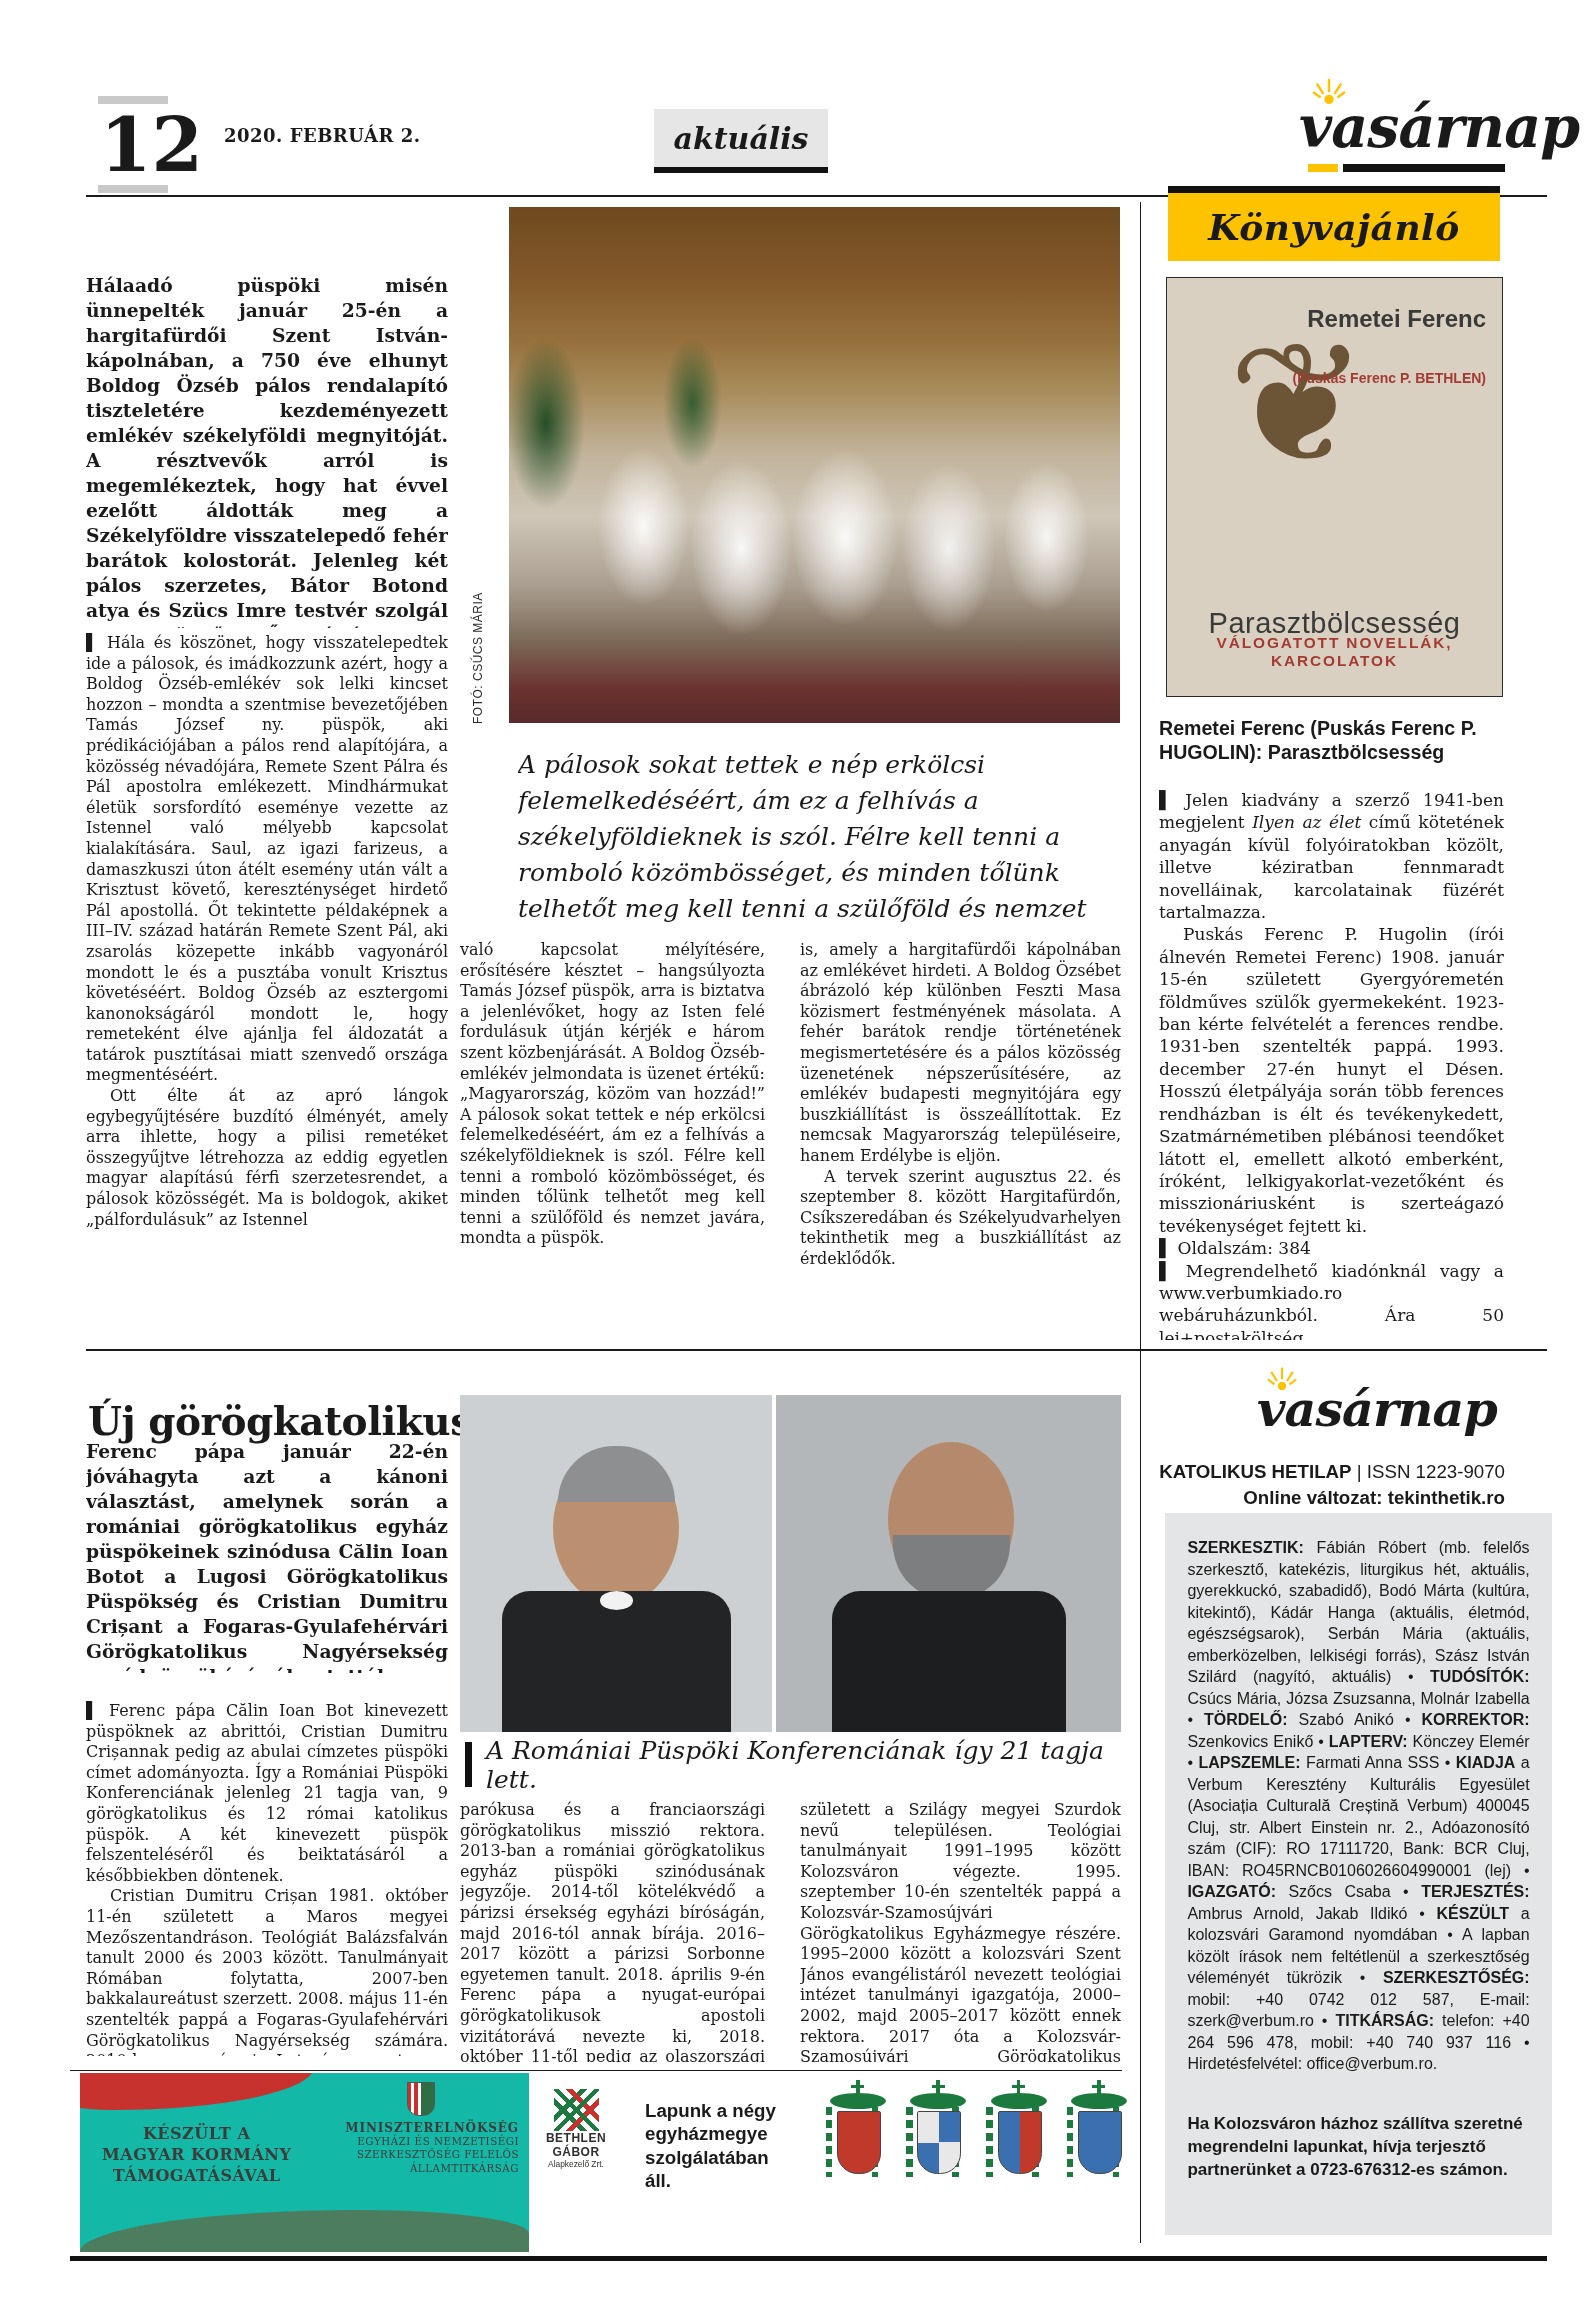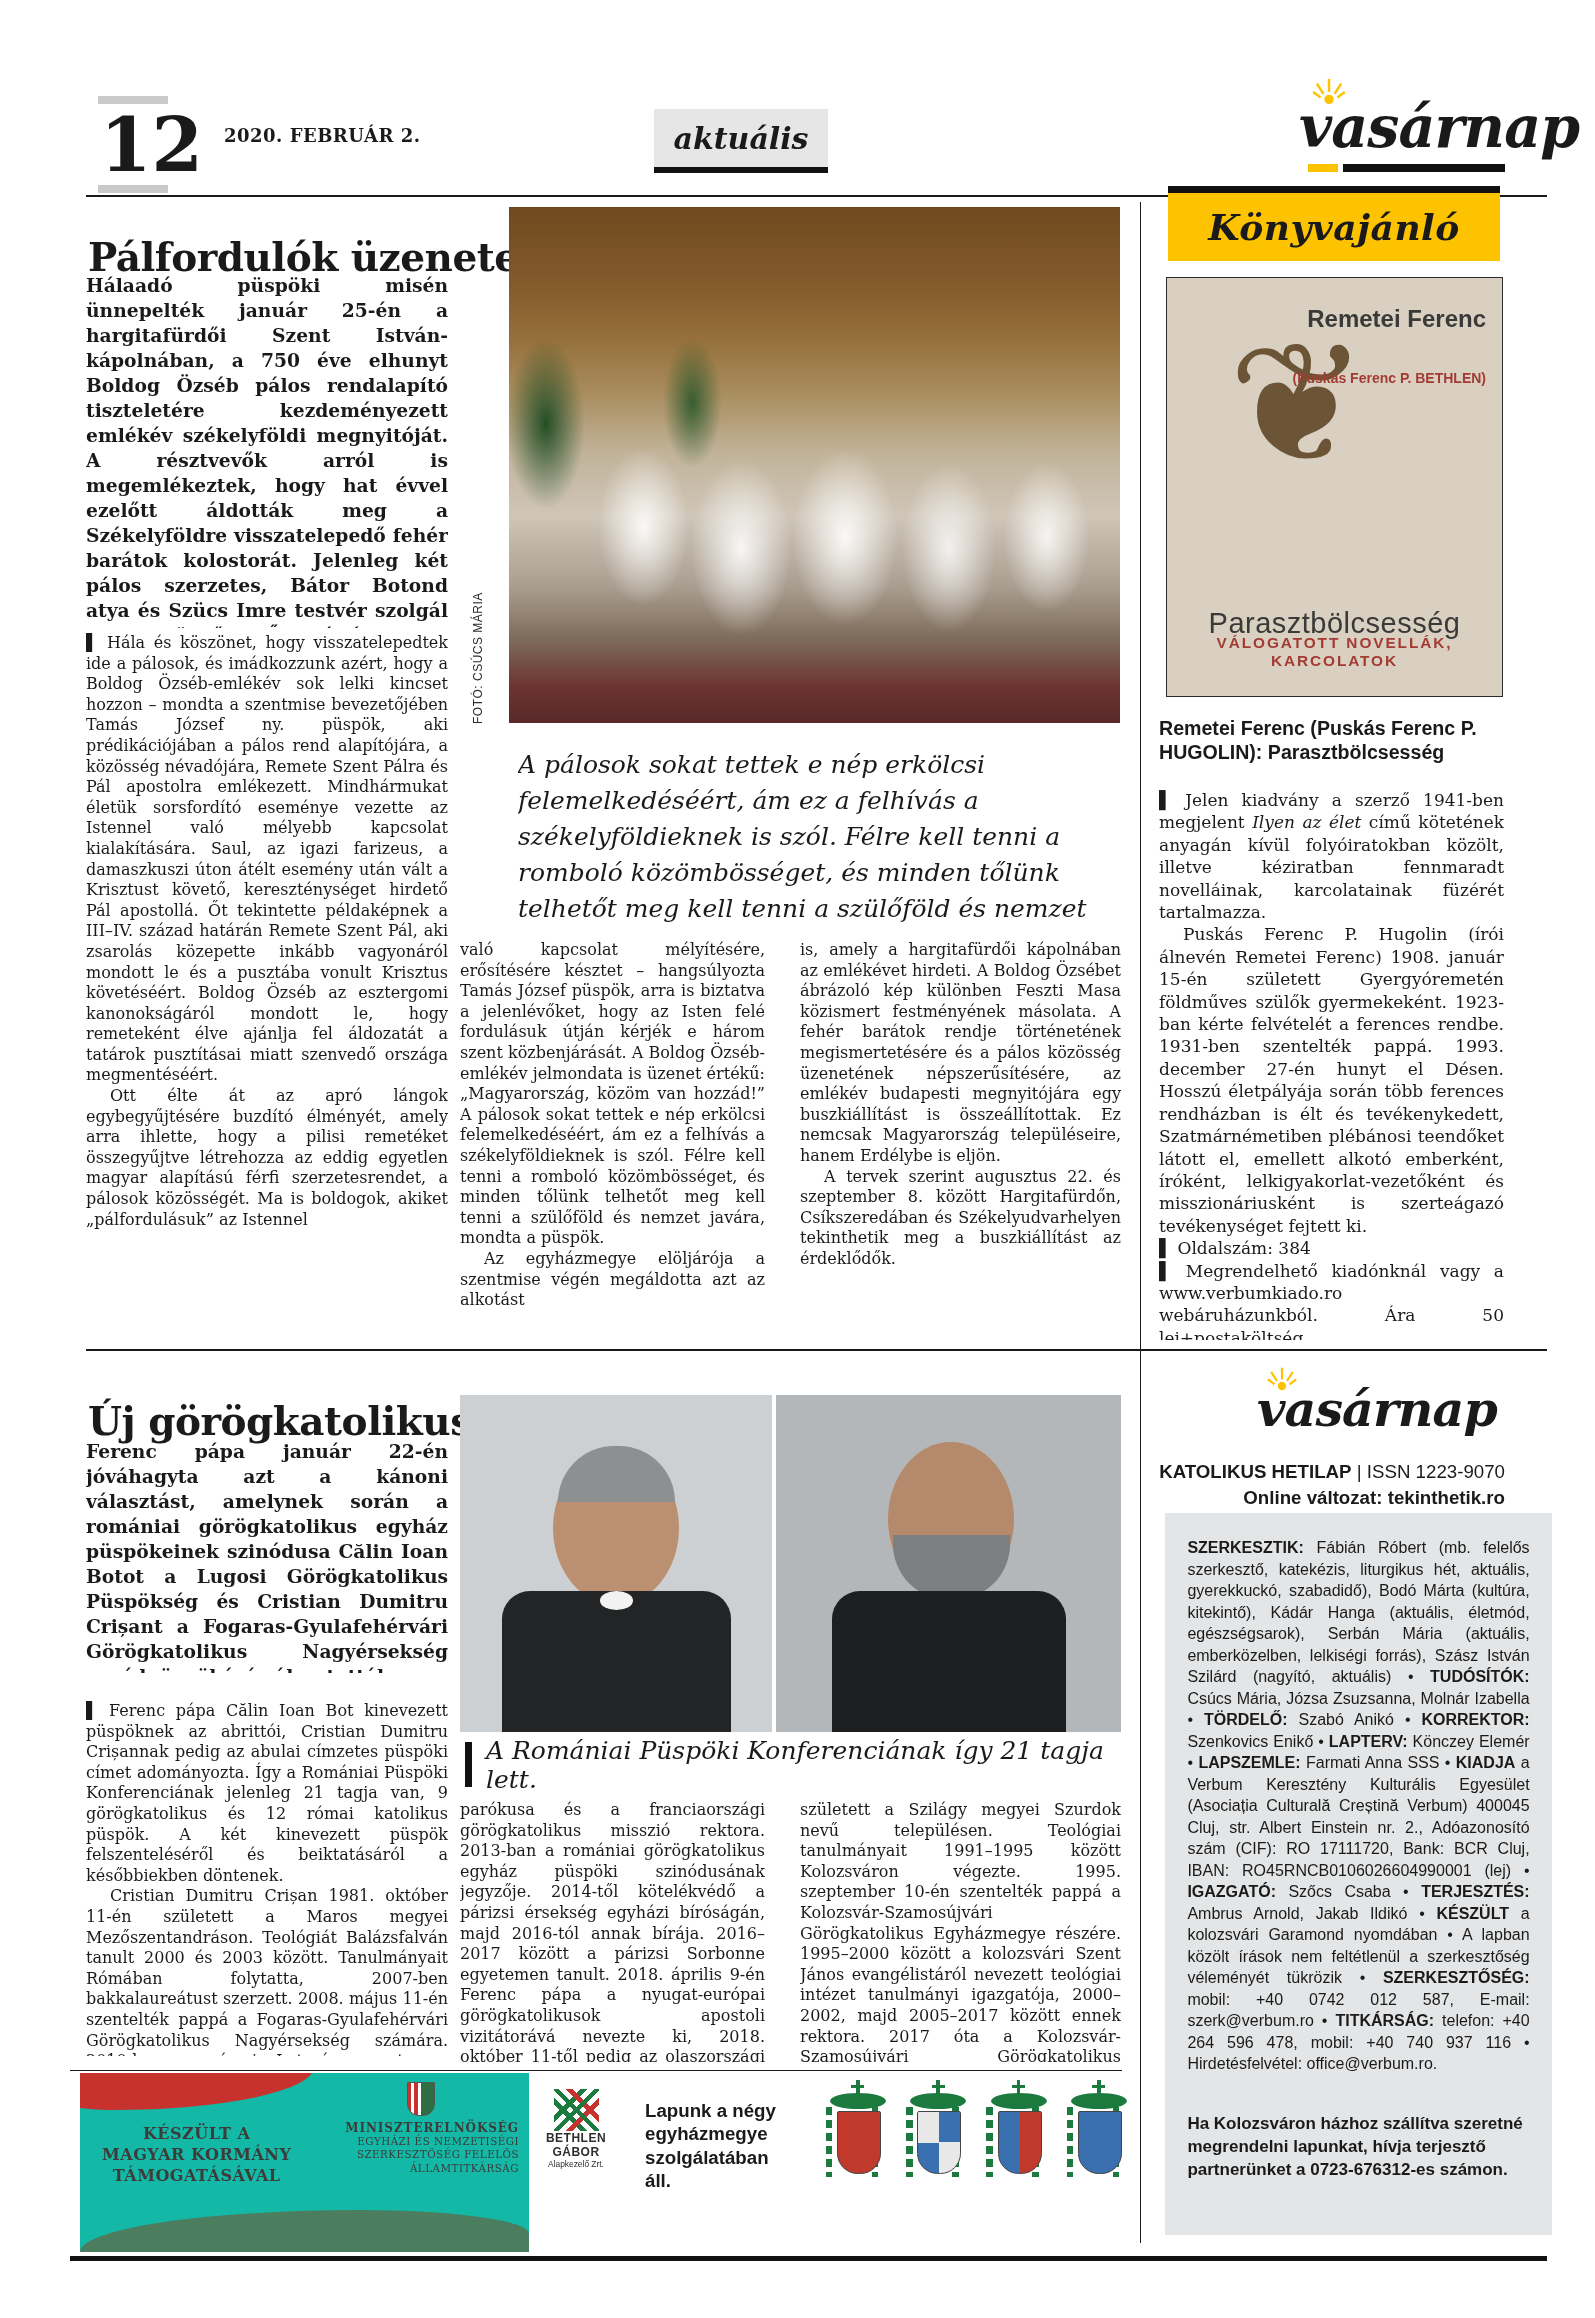--- a/index.html
+++ b/index.html
@@ -183,36 +183,34 @@
       </svg>
     </span>
     <span data-name="logo-wordmark">vasárnap</span>
     <span class="rule" data-name="logo-underline">
         <span class="y"></span>
         <span class="k"></span>
       </span>
   </div>
   <div class="header-rule" data-name="header-rule"></div>
 
-  <h1 class="headline a1-title" data-name="article1-headline">Pálfordulók üzenete</h1>
 
   <div class="lead a1-lead" data-name="article1-lead">Hálaadó püspöki misén ünnepelték január 25-én a hargitafürdői Szent István-kápolnában, a 750 éve elhunyt Boldog Özséb pálos rendalapító tiszteletére kezdeményezett emlékév székelyföldi megnyitóját. A résztvevők arról is megemlékeztek, hogy hat évvel ezelőtt áldották meg a Székelyföldre visszatelepedő fehér barátok kolostorát. Jelenleg két pálos szerzetes, Bátor Botond atya és Szücs Imre testvér szolgál Hargiatfürdőn. Ők látják el a Csíkszeredához tartozó településrészen a plébániai teendőket is.</div>
 
   <figure class="photo1" data-name="article1-photo-church-mass" style="margin:0"></figure>
   <div class="photo-credit" data-name="photo-credit">FOTÓ: CSÚCS MÁRIA</div>
 
   <div class="pullquote" data-name="article1-pull-quote">A pálosok sokat tettek e nép erkölcsi felemelkedéséért, ám ez a felhívás a székelyföldieknek is szól. Félre kell tenni a romboló közömbösséget, és minden tőlünk telhetőt meg kell tenni a szülőföld és nemzet javára.</div>
 
   <div class="col a1-col1" data-name="article1-column-1">
     <p data-name="paragraph">▌ Hála és köszönet, hogy visszatelepedtek ide a pálosok, és imádkozzunk azért, hogy a Boldog Özséb-emlékév sok lelki kincset hozzon – mondta a szentmise bevezetőjében Tamás József ny. püspök, aki prédikációjában a pálos rend alapítójára, a közösség névadójára, Remete Szent Pálra és Pál apostolra emlékezett. Mindhármukat életük sorsfordító eseménye vezette az Istennel való mélyebb kapcsolat kialakítására. Saul, az igazi farizeus, a damaszkuszi úton átélt esemény után vált a Krisztust követő, kereszténységet hirdető Pál apostollá. Őt tekintette példaképnek a III–IV. század határán Remete Szent Pál, aki zsarolás közepette inkább vagyonáról mondott le és a pusztába vonult Krisztus követéséért. Boldog Özséb az esztergomi kanonokságáról mondott le, hogy remeteként élve ajánlja fel áldozatát a tatárok pusztításai miatt szenvedő országa megmentéséért.</p>
     <p data-name="paragraph">Ott élte át az apró lángok egybegyűjtésére buzdító élményét, amely arra ihlette, hogy a pilisi remetéket összegyűjtve létrehozza az eddig egyetlen magyar alapítású férfi szerzetesrendet, a pálosok közösségét. Ma is boldogok, akiket „pálfordulásuk” az Istennel</p>
   </div>
   <div class="col a1-col2" data-name="article1-column-2">
     <p data-name="paragraph">való kapcsolat mélyítésére, erősítésére késztet – hangsúlyozta Tamás József püspök, arra is biztatva a jelenlévőket, hogy az Isten felé fordulásuk útján kérjék e három szent közbenjárását. A Boldog Özséb-emlékév jelmondata is üzenet értékű: „Magyarország, közöm van hozzád!” A pálosok sokat tettek e nép erkölcsi felemelkedéséért, ám ez a felhívás a székelyföldieknek is szól. Félre kell tenni a romboló közömbösséget, és minden tőlünk telhetőt meg kell tenni a szülőföld és nemzet javára, mondta a püspök.</p>
-    <p data-name="paragraph">Az egyházmegye elöljárója a szentmise végén megáldotta azt az alkotást</p>
   </div>
   <div class="col a1-col3" data-name="article1-column-3">
     <p data-name="paragraph">is, amely a hargitafürdői kápolnában az emlékévet hirdeti. A Boldog Özsébet ábrázoló kép különben Feszti Masa közismert festményének másolata. A fehér barátok rendje történetének megismertetésére és a pálos közösség üzenetének népszerűsítésére, az emlékév budapesti megnyitójára egy buszkiállítást is összeállítottak. Ez nemcsak Magyarország településeire, hanem Erdélybe is eljön.</p>
     <p data-name="paragraph">A tervek szerint augusztus 22. és szeptember 8. között Hargitafürdőn, Csíkszeredában és Székelyudvarhelyen tekinthetik meg a buszkiállítást az érdeklődők.</p>
   </div>
 
   <div class="vrule" data-name="vertical-divider"></div>
   <div class="midrule" data-name="article-divider-rule"></div>
 
   <div class="bookbar" data-name="book-recommendation-banner">

